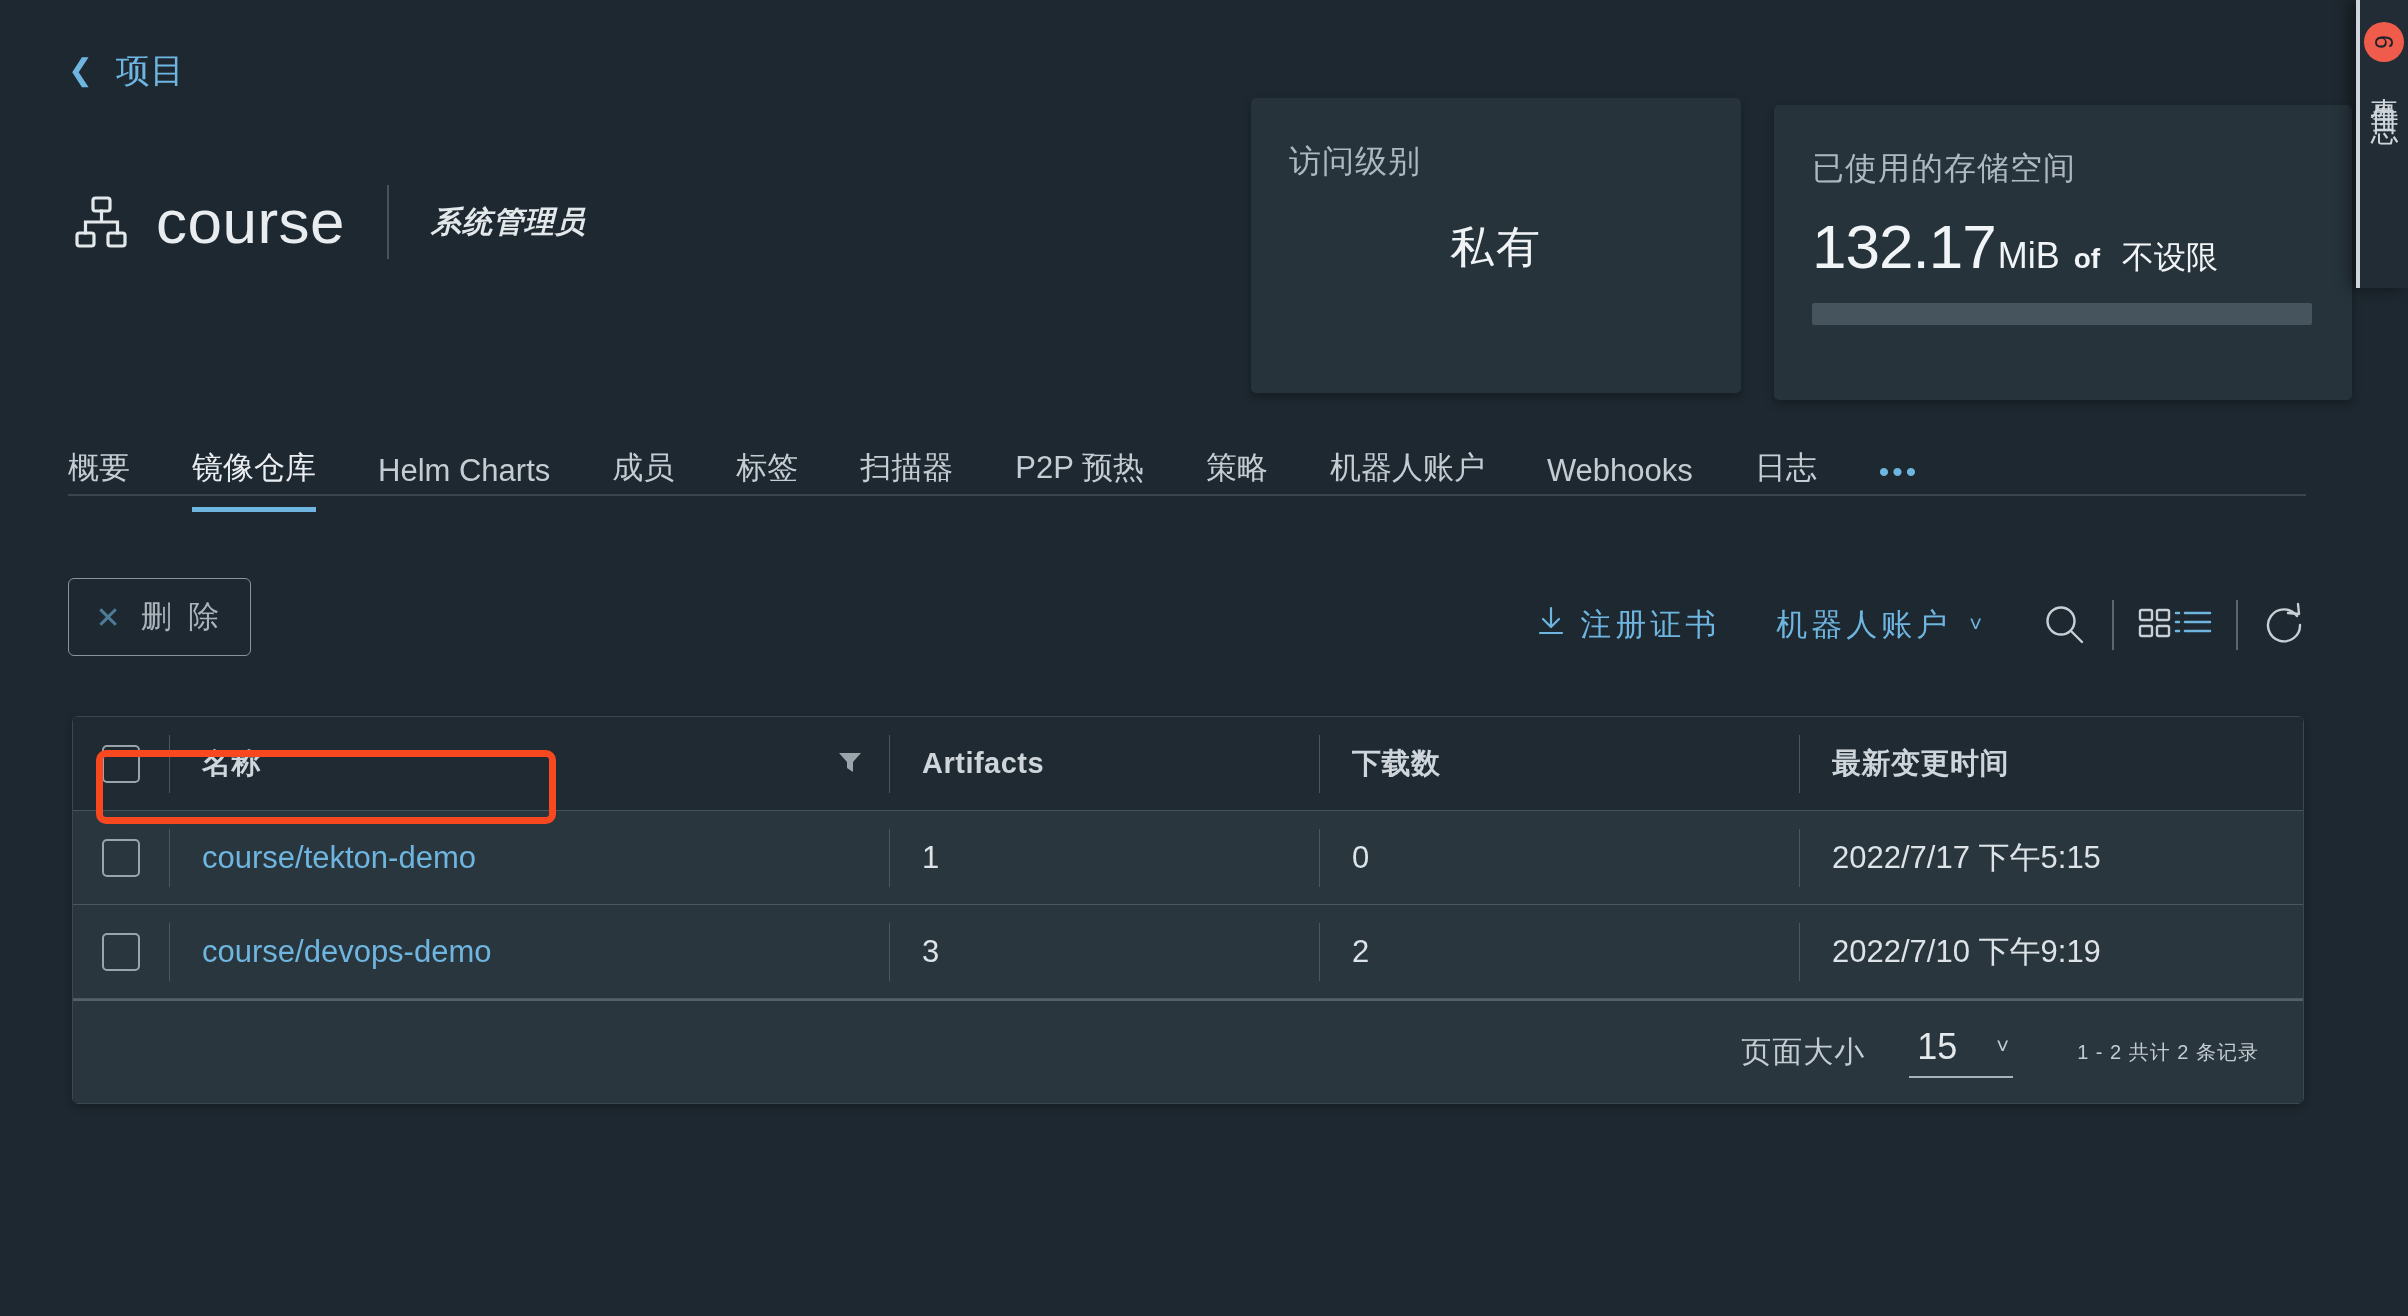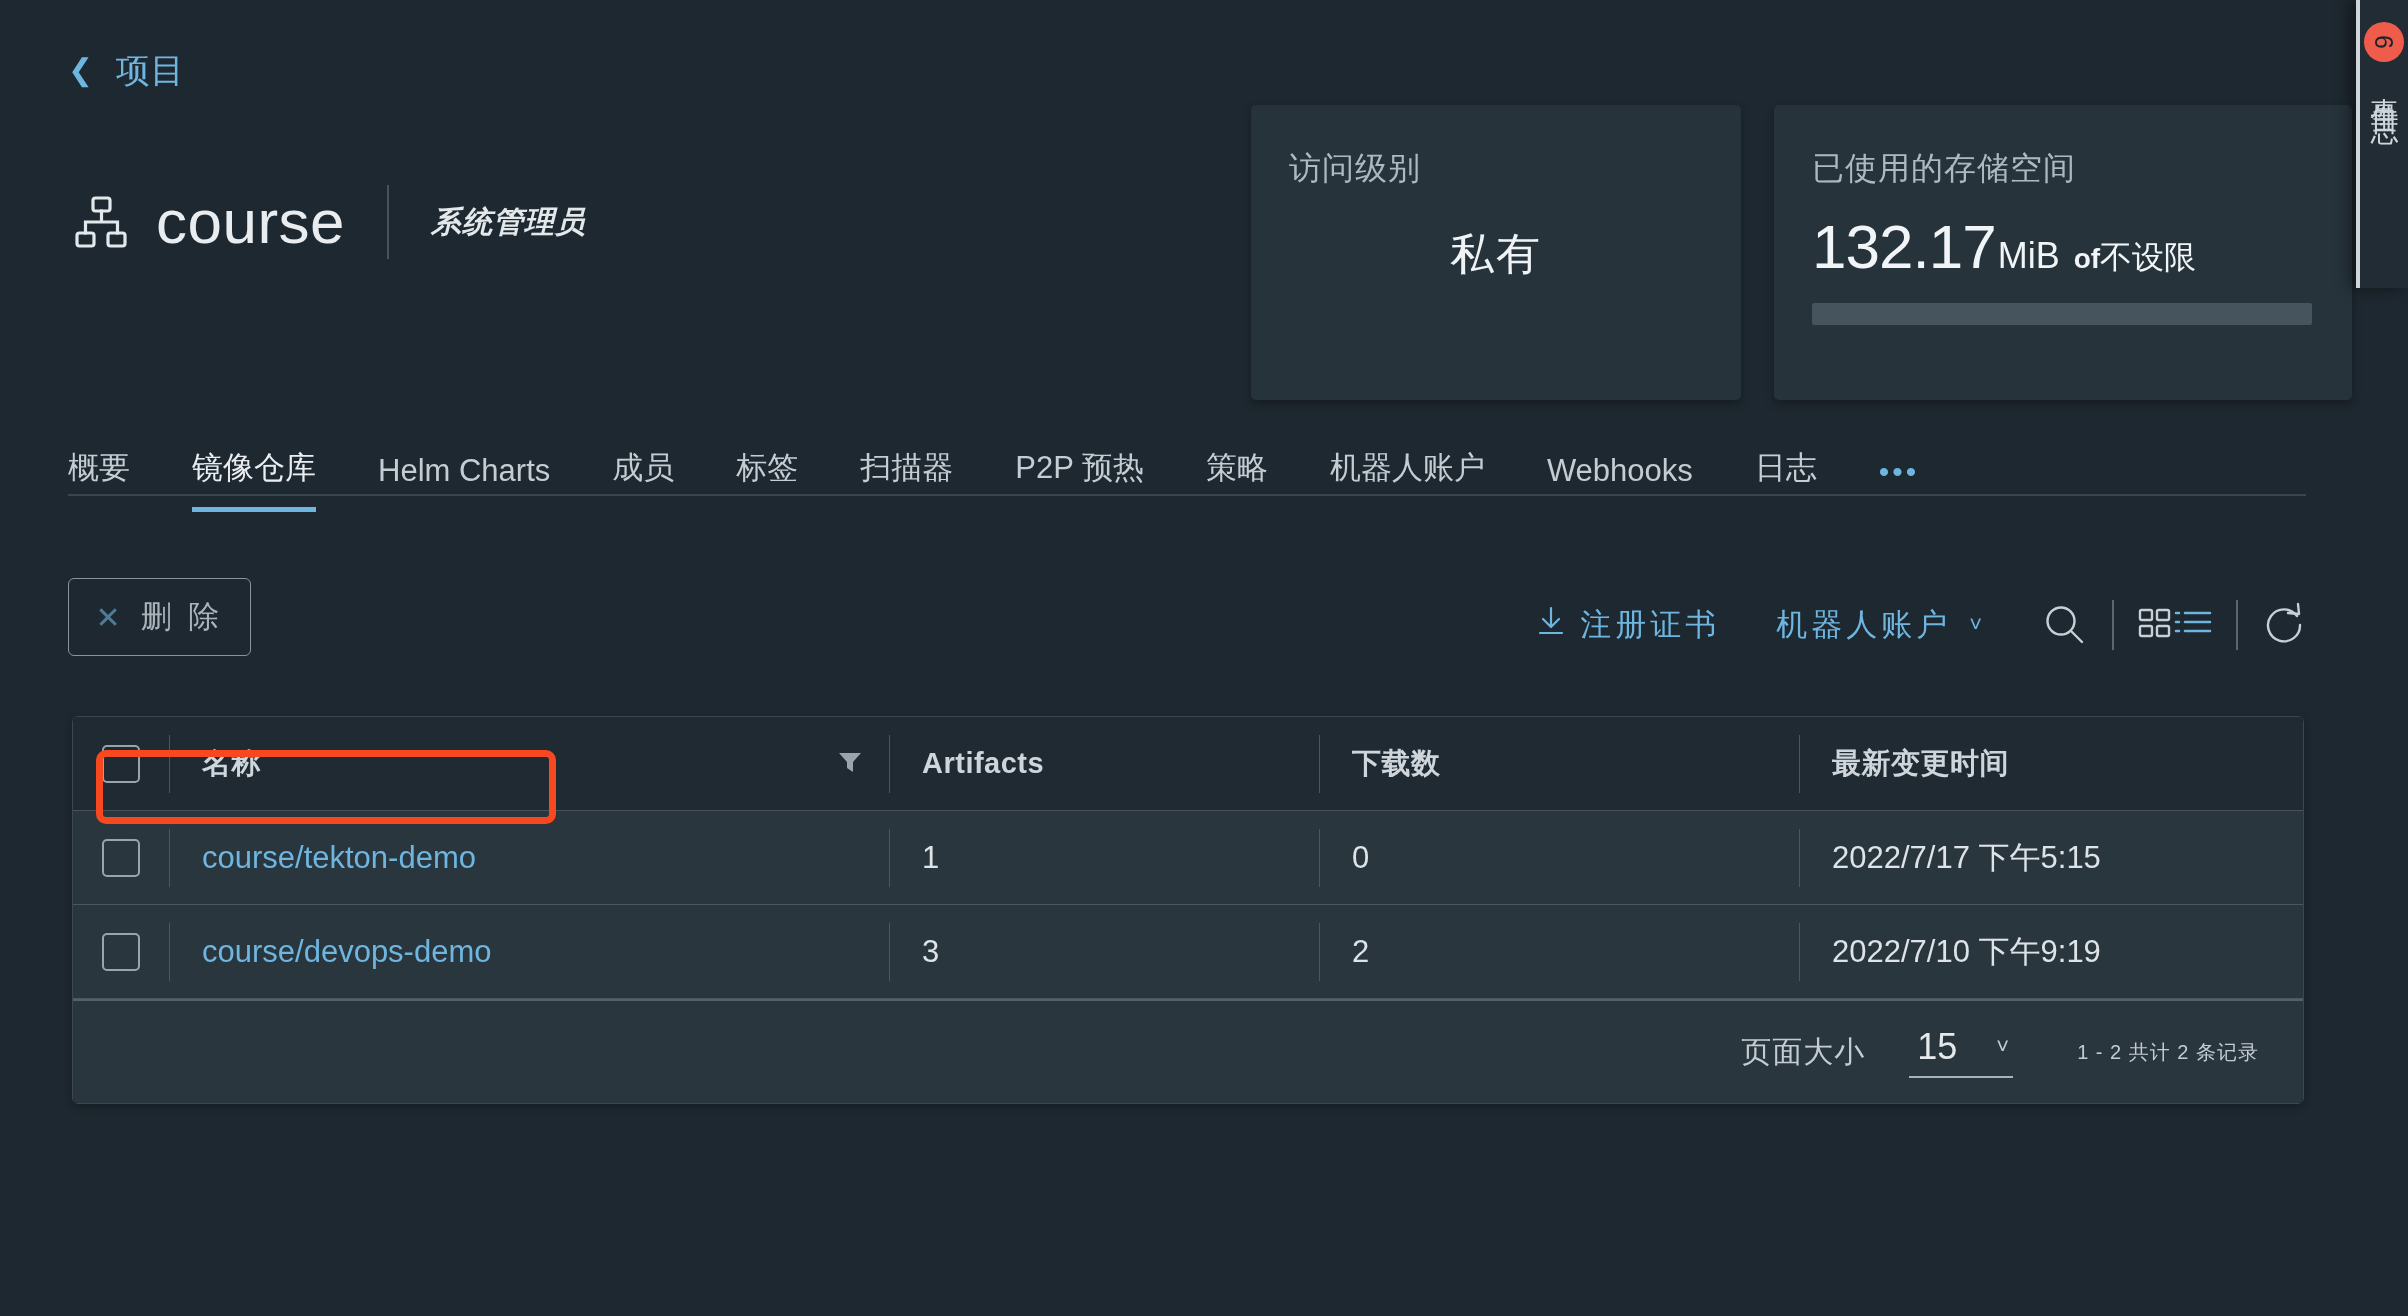--- a/index.html
+++ b/index.html
@@ -44,36 +44,36 @@
   
   .card {
     position: absolute;
     background: #26333b;
     border-radius: 5px;
     box-shadow: 0 4px 10px rgba(0,0,0,.30);
   }
   .card-title {
     color: #aeb8bf; font-size: 32px; font-weight: 400; letter-spacing: 1px;
   }
-  #card-access { left: 1251px; top: 105px; width: 490px; height: 295px; }
+  #card-access { left: 1251px; top: 98px; width: 490px; height: 295px; }
   #card-access .card-title { position: absolute; left: 38px; top: 42px; }
   #card-access .card-value {
     position: absolute; left: 0; right: 0; top: 120px;
     text-align: center; font-size: 44px; color: #f0f3f5; letter-spacing: 2px;
   }
   #card-storage { left: 1774px; top: 105px; width: 578px; height: 295px; }
   #card-storage .card-title { position: absolute; left: 38px; top: 42px; }
   .storage-row {
     position: absolute; left: 38px; top: 106px;
     display: flex; align-items: baseline; white-space: nowrap;
   }
   .storage-num { font-size: 62px; color: #f2f5f7; letter-spacing: -1px; }
   .storage-unit { font-size: 36px; color: #f2f5f7; margin-left: 2px; }
   .storage-of { font-size: 28px; color: #f2f5f7; font-weight: 700; margin-left: 14px; }
-  .storage-lim { font-size: 32px; color: #f2f5f7; margin-left: 0; }
+  .storage-lim { font-size: 32px; color: #f2f5f7; margin-left: 22px; }
   .storage-bar {
     position: absolute; left: 38px; top: 198px; width: 500px; height: 22px;
     background: #46545d; border-radius: 2px;
   }
   .storage-bar > i { display: block; height: 100%; width: 0%; background: #6eb5e0; }
 
   
   .evtab {
     position: absolute; right: 0; top: 0; width: 52px; height: 288px;
     background: #212c34;

